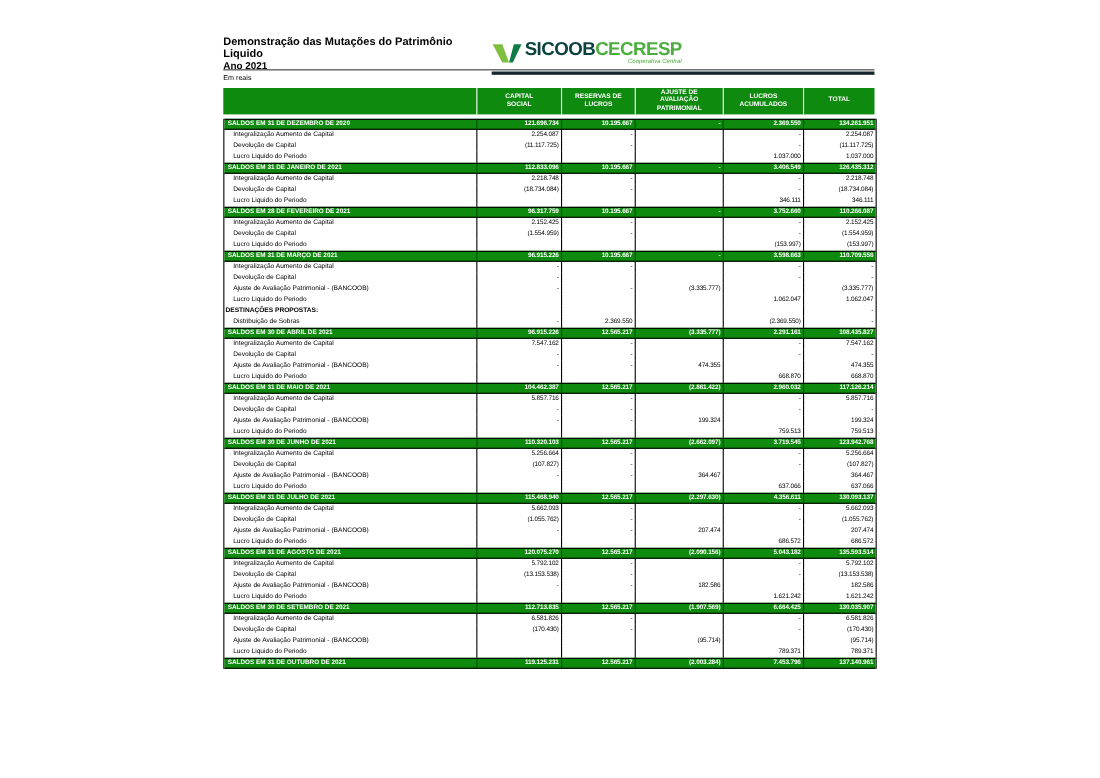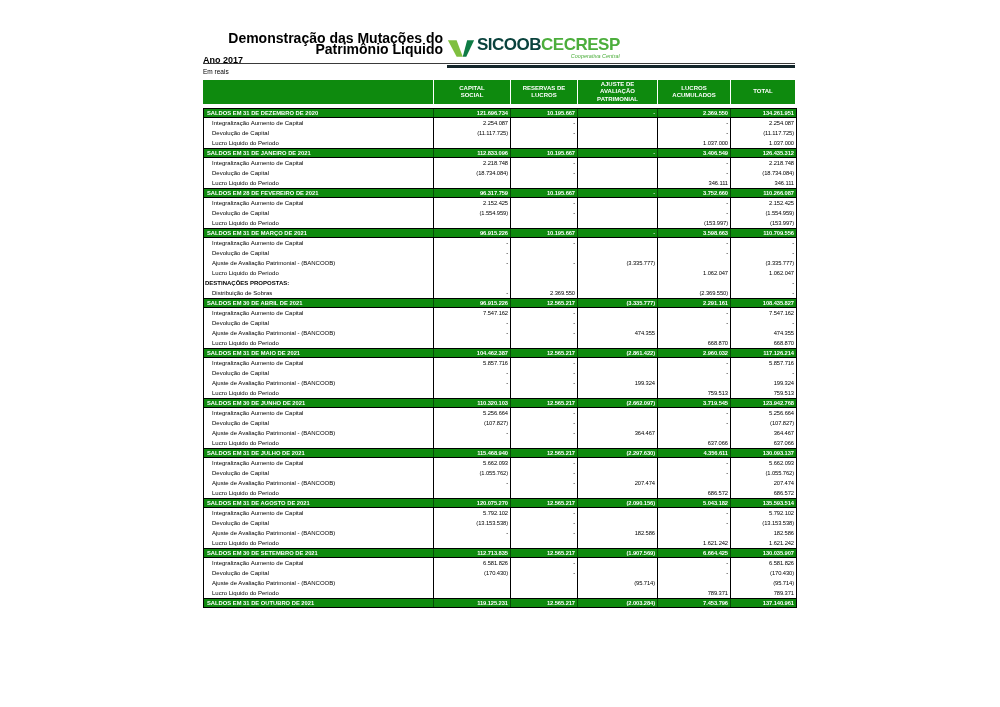--- a/index.html
+++ b/index.html
@@ -8,21 +8,21 @@
     --brand-green:#4CAE3C;
     --rule-dark:#14262B;
     --icon-light:#7FBF3F;
     --icon-dark:#0E7C45;
   }
   *{box-sizing:border-box;margin:0;padding:0;}
   html,body{width:1000px;height:707px;background:#fff;}
   body{font-family:"Liberation Sans", sans-serif; position:relative; color:#000;}
 
   .doc-header{position:absolute;left:203px;top:33px;width:240px;}
-  .doc-title{font-size:14px;font-weight:bold;line-height:11px;text-align:right;}
+  .doc-title{font-size:10px;font-weight:bold;line-height:11px;}
   .doc-year{font-size:9px;font-weight:bold;line-height:11px;}
   .doc-unit{font-size:6.5px;line-height:9px;margin-top:1px;}
 
   .thin-rule{position:absolute;left:203px;top:63px;width:592px;height:1px;background:#3a3a3a;}
   .thick-rule{position:absolute;left:447px;top:65px;width:348px;height:3px;background:var(--rule-dark);}
 
   .logo{position:absolute;left:447px;top:36px;display:flex;align-items:flex-end;}
   .logo svg{width:28px;height:22px;margin-right:2px;}
   .logo-line{font-size:17px;font-weight:bold;letter-spacing:-0.5px;line-height:18px;white-space:nowrap;}
   .brand{color:var(--brand-dark);}
@@ -49,21 +49,21 @@
   .row.saldo .cell{border-right-color:#064d06;}
   .row.saldo .cell.c5{border-right:none;}
 </style>
 </head>
 <body>
 
 <div>
 
   <div class="doc-header">
     <div class="doc-title">Demonstração das Mutações do Patrimônio Liquido</div>
-    <div class="doc-year">Ano 2017</div>
+    <div class="doc-year">Ano 2021</div>
     <div class="doc-unit">Em reais</div>
   </div>
 
   <div class="logo">
     <svg viewBox="0 0 32 24" aria-hidden="true">
       <polygon points="1,3 11,3 18,22 11,22" fill="var(--icon-light)"></polygon>
       <polygon points="18,22 23,3 31,3 22,22" fill="var(--icon-dark)"></polygon>
     </svg>
     <div class="logo-words">
       <div class="logo-line"><span class="brand">SICOOB</span><span class="suffix">CECRESP</span></div>

